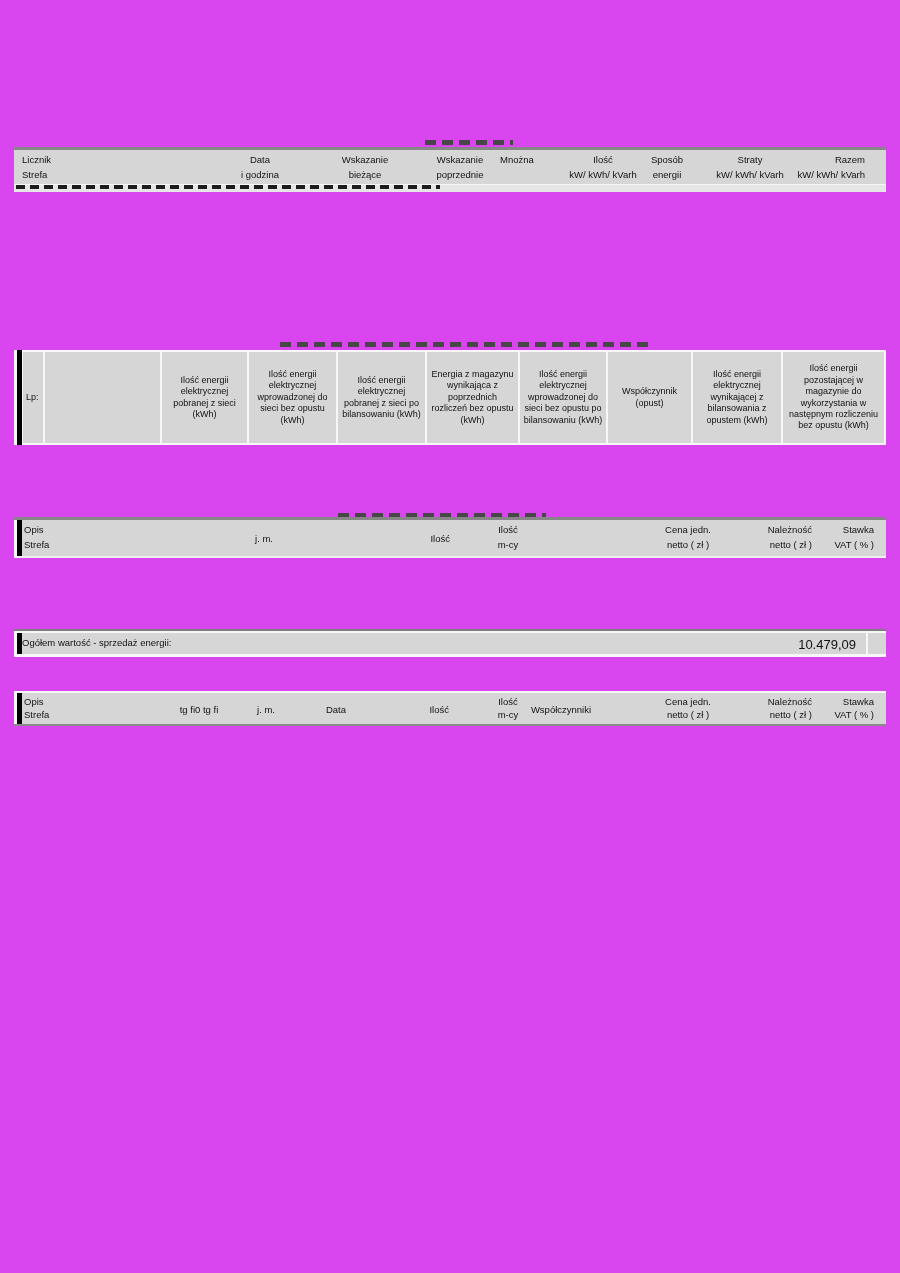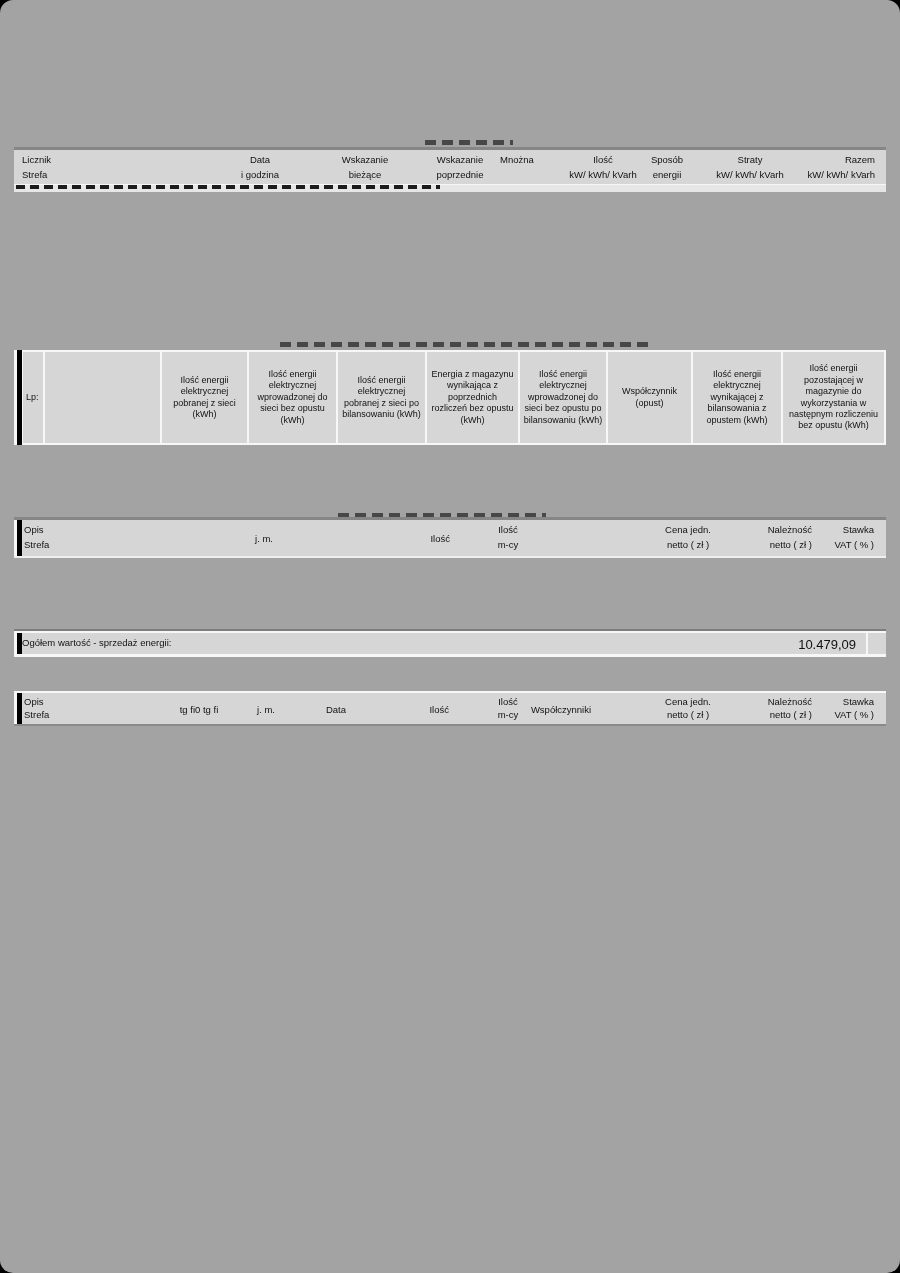--- a/index.html
+++ b/index.html
@@ -1,17 +1,17 @@
 <!DOCTYPE html>
 <html><head>
 <meta charset="utf-8">
 <style>
   html,body{margin:0;padding:0;background:#000;}
-  .page{position:relative;width:900px;height:1273px;background:#a3a3a3;overflow:hidden;
-        font-family:"Liberation Sans","DejaVu Sans",sans-serif;color:#111;border-radius:13px;}
+  .page{position:relative;width:900px;height:1273px;background:#d946ef;overflow:hidden;
+        font-family:"Liberation Sans","DejaVu Sans",sans-serif;color:#111;}
   
   .frag{position:absolute;background:repeating-linear-gradient(90deg,#474747 0 11px,transparent 11px 17px);}
   .frag-dark{position:absolute;background:repeating-linear-gradient(90deg,#1c1c1c 0 9px,transparent 9px 14px);}
 
   .tbl{position:absolute;left:14px;width:872px;box-sizing:border-box;}
   .grayband{height:3px;background:#868686;}
   .hdr{position:relative;background:#d6d6d6;border-bottom:1px solid #f7f7f7;}
   .sliver{position:absolute;left:0;top:0;bottom:0;width:3px;background:#f7f7f7;z-index:3;}
   .slivergap{position:absolute;left:3px;top:0;bottom:0;width:5px;background:#000;z-index:3;}
 
@@ -70,21 +70,21 @@
         <span class="l2">kW/ kWh/ kVarh</span>
       </div>
       <div class="col ta-c" style="left:613px;width:80px;">
         <span class="l1">Sposób</span>
         <span class="l2">energii</span>
       </div>
       <div class="col ta-c" style="left:676px;width:120px;">
         <span class="l1">Straty</span>
         <span class="l2">kW/ kWh/ kVarh</span>
       </div>
-      <div class="col ta-r" style="right:11px;width:120px;">
+      <div class="col ta-r" style="right:21px;width:120px;">
         <span class="l1">Razem</span>
         <span class="l2">kW/ kWh/ kVarh</span>
       </div>
     </div>
     <div class="striprow">
       <div class="frag-dark" style="left:2px;top:0;width:424px;height:4px;"></div>
     </div>
   </div>
 
   <div class="frag" style="left:280px;top:342px;width:368px;height:5px;"></div>

